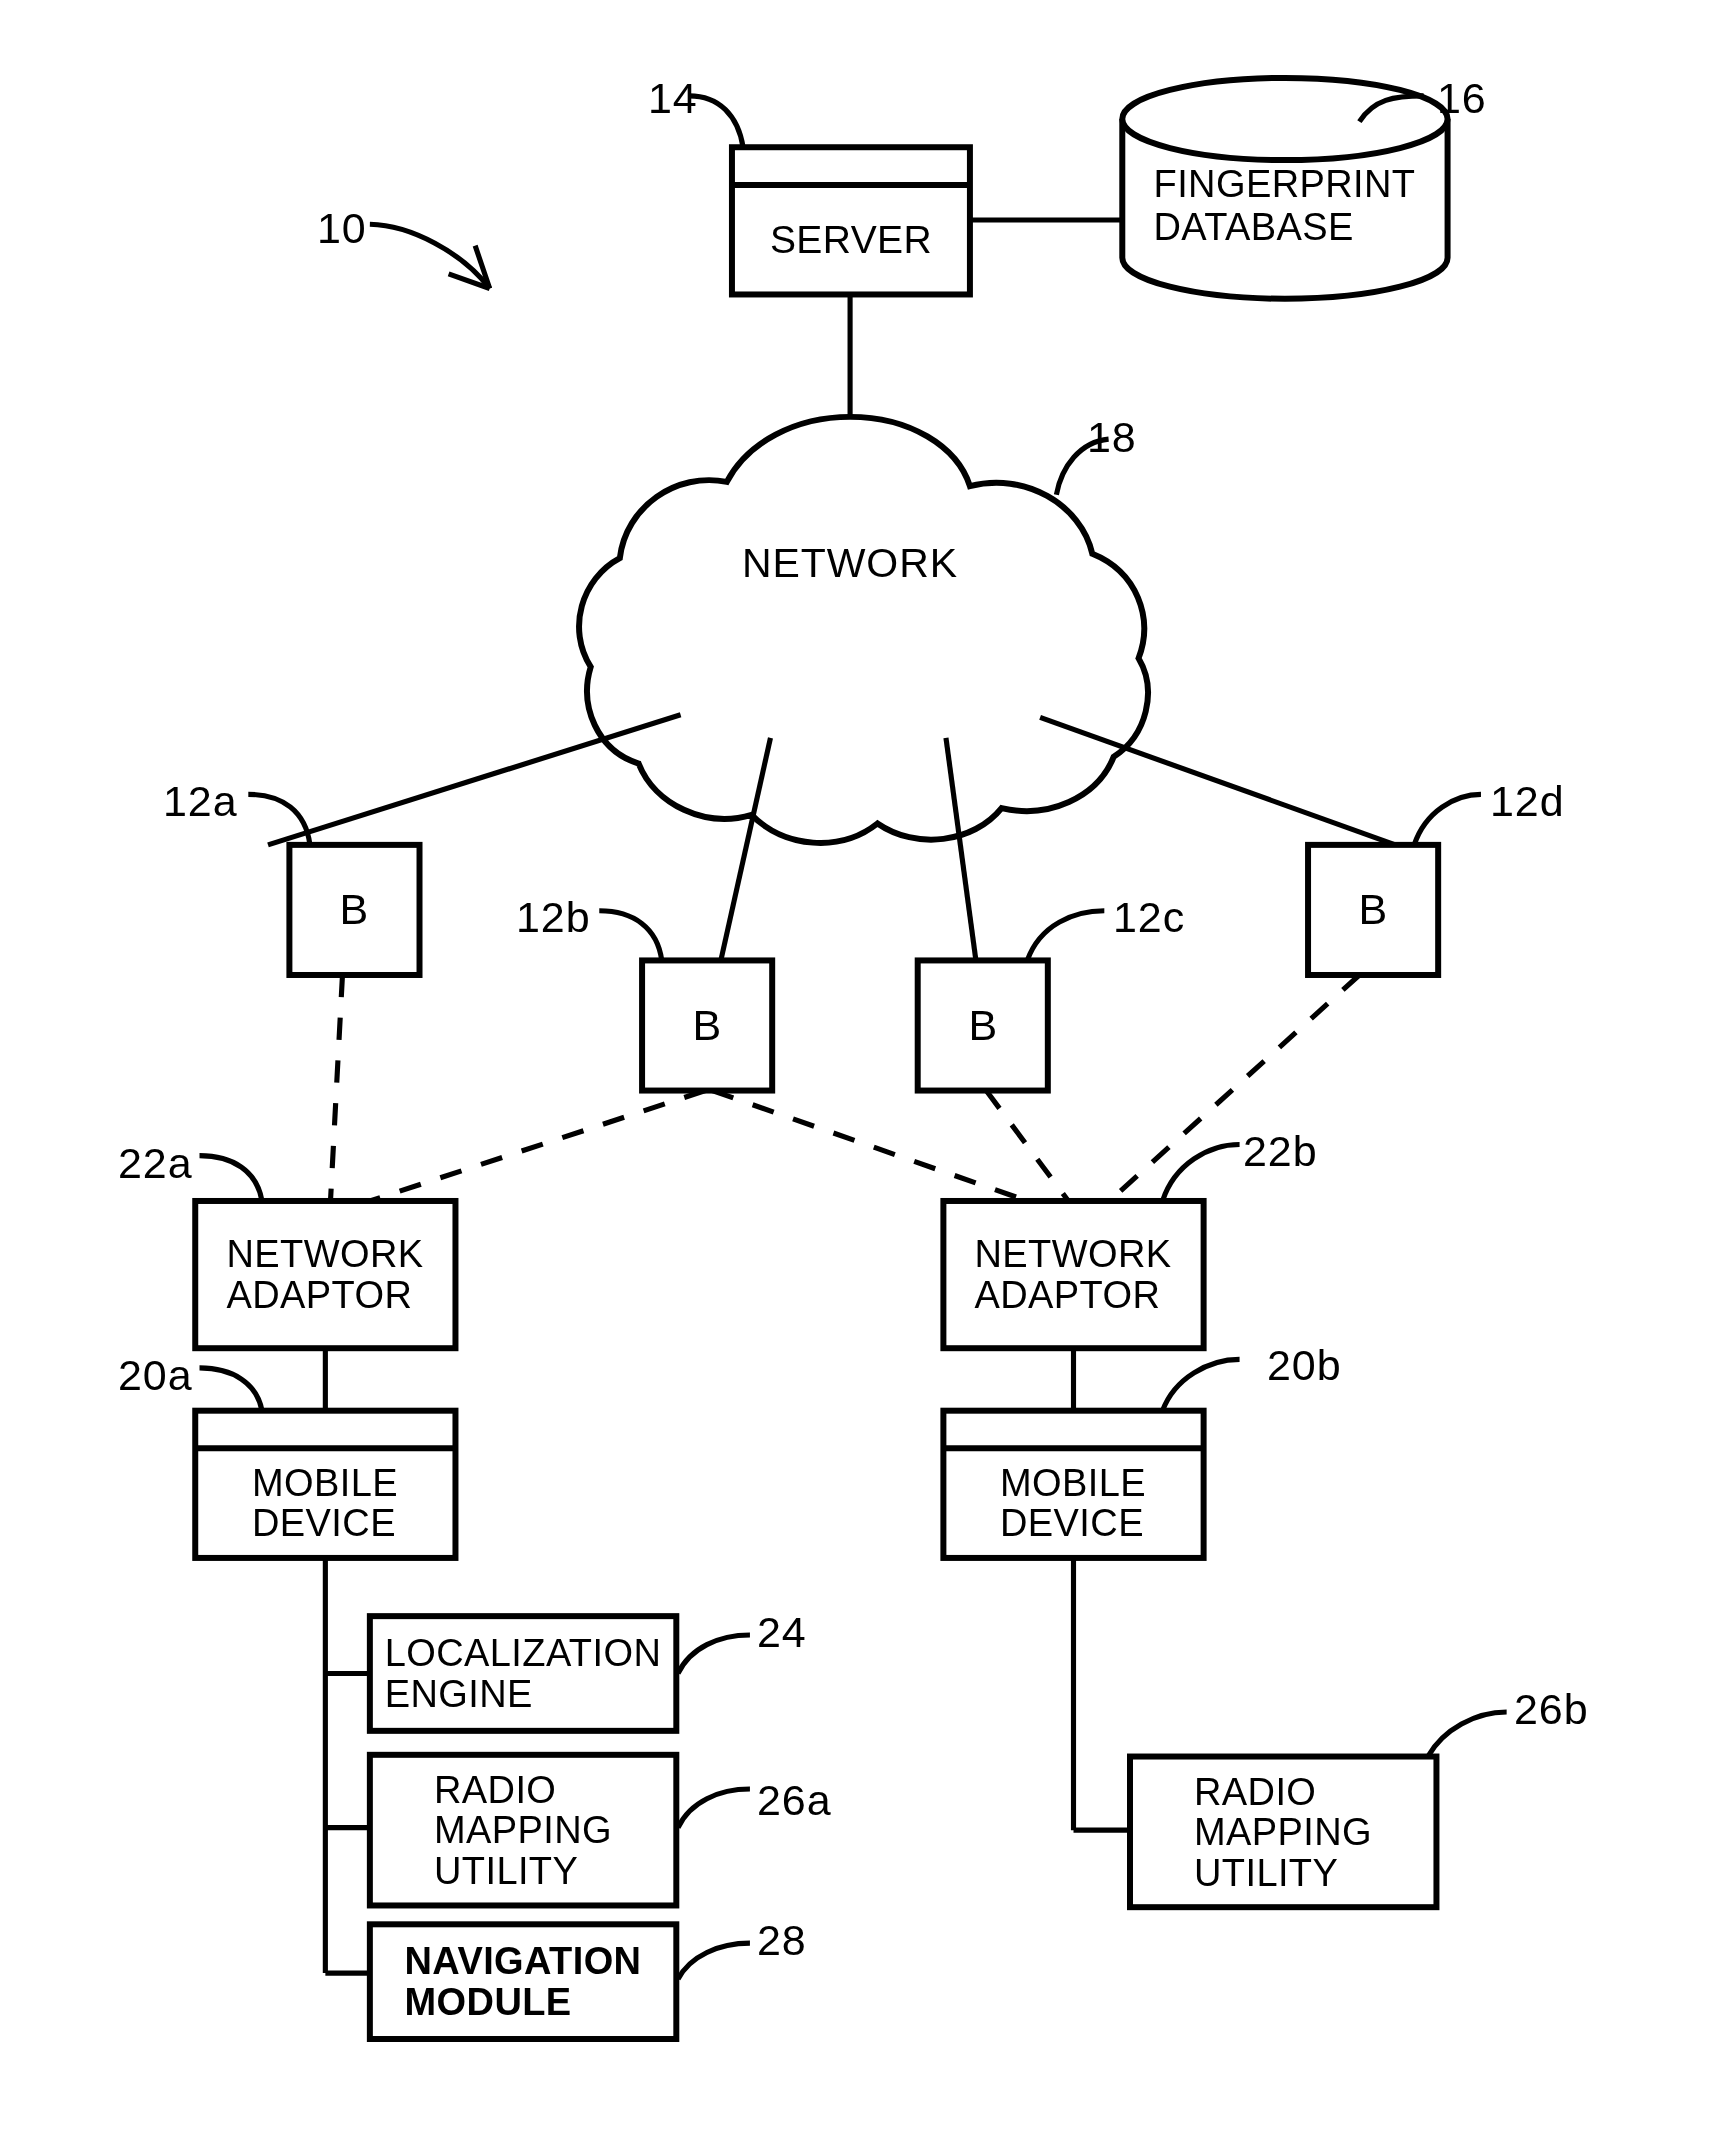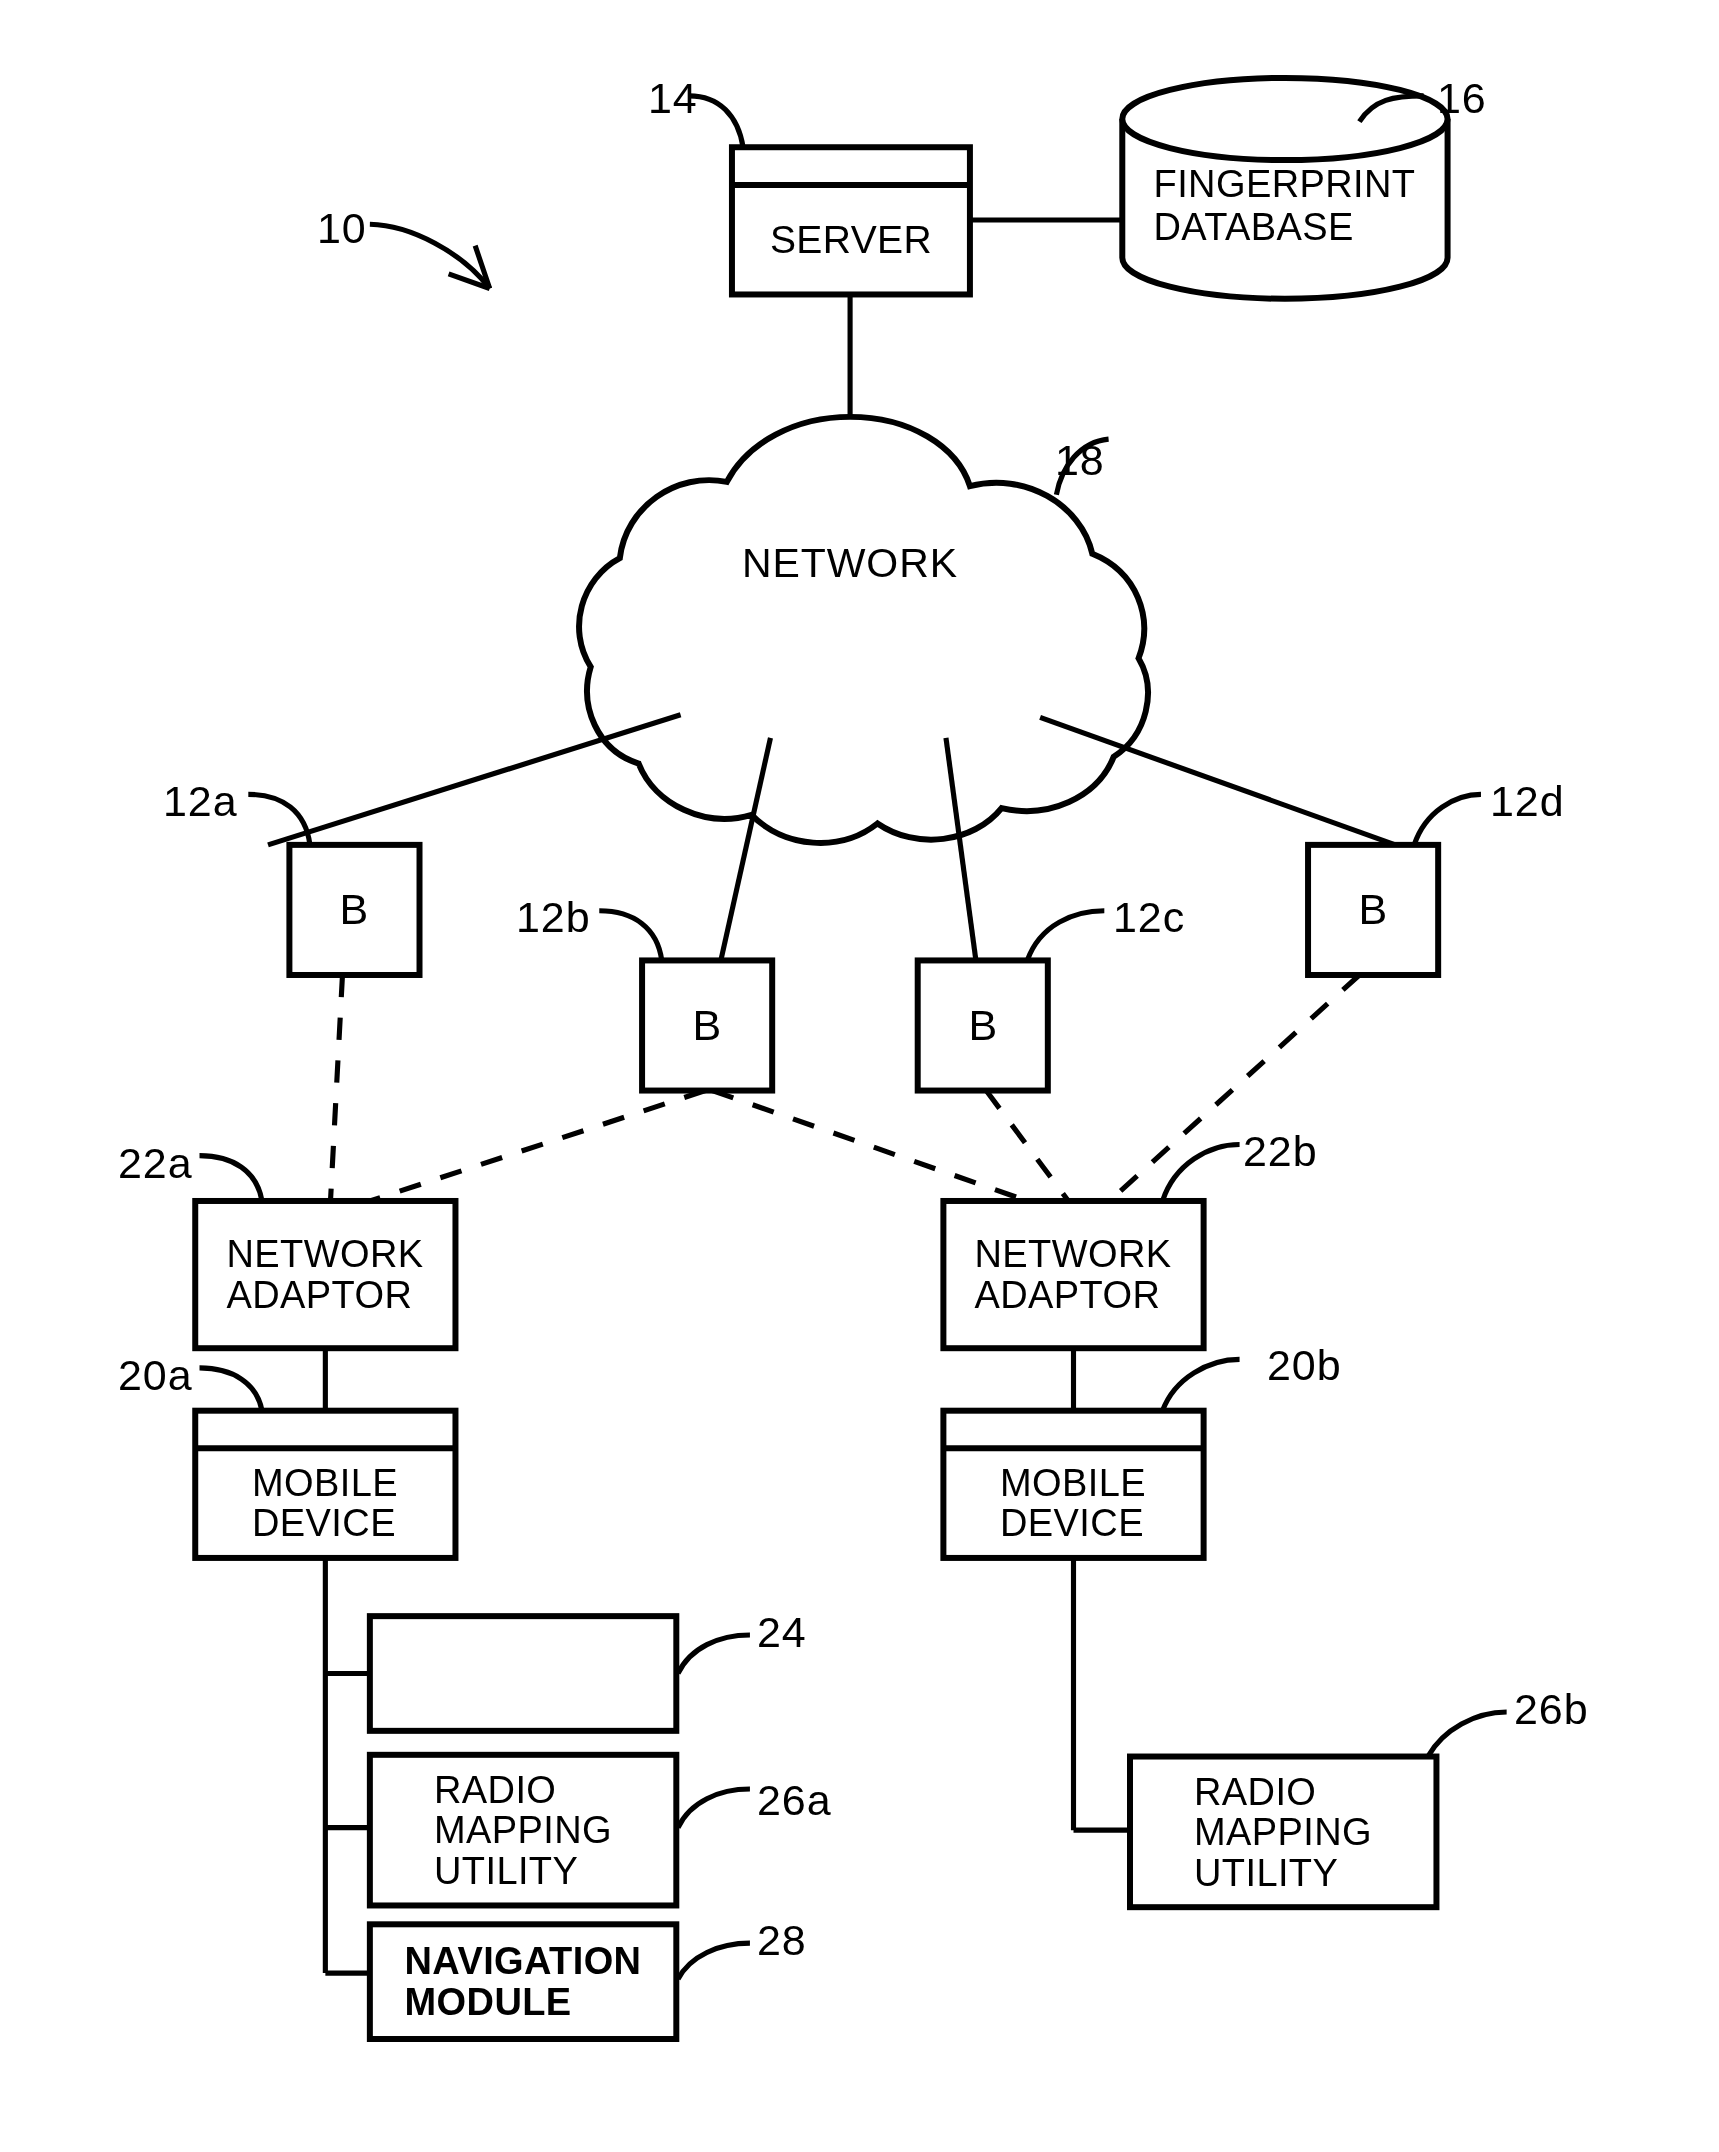--- a/index.html
+++ b/index.html
@@ -137,21 +137,21 @@
   <div class="reflabel" style="left:317px;top:204px;">10</div>
 
   <div class="node-text boxlabel-lg" style="left:732px;top:185px;width:238px;height:110px;">SERVER</div>
   <div class="reflabel" style="left:648px;top:74px;">14</div>
 
   <div class="node-text dblabel" style="left:1122px;top:154px;width:325px;height:103px;">FINGERPRINT
 DATABASE</div>
   <div class="reflabel" style="left:1437px;top:74px;">16</div>
 
   <div class="node-text cloudlabel" style="left:679px;top:538px;width:342px;height:51px;">NETWORK</div>
-  <div class="reflabel" style="left:1055px;top:413px;margin-top:23px;">18</div>
+  <div class="reflabel" style="left:1087px;top:413px;">18</div>
 
   <div class="node-text boxlabel-b" style="left:289px;top:845px;width:130px;height:130px;">B</div>
   <div class="reflabel" style="left:163px;top:777px;">12a</div>
 
   <div class="node-text boxlabel-b" style="left:642px;top:961px;width:130px;height:130px;">B</div>
   <div class="reflabel" style="left:516px;top:893px;">12b</div>
 
   <div class="node-text boxlabel-b" style="left:918px;top:961px;width:130px;height:130px;">B</div>
   <div class="reflabel" style="left:1113px;top:893px;">12c</div>
 
@@ -167,20 +167,22 @@
   <div class="reflabel" style="left:1243px;top:1127px;">22b</div>
 
   <div class="node-text boxlabel-md" style="left:195px;top:1448px;width:260px;height:110px;">MOBILE
 DEVICE</div>
   <div class="reflabel" style="left:118px;top:1351px;">20a</div>
 
   <div class="node-text boxlabel-md" style="left:943px;top:1448px;width:260px;height:110px;">MOBILE
 DEVICE</div>
   <div class="reflabel" style="left:1243px;top:1341px;margin-left:24px;">20b</div>
 
+  <div class="node-text boxlabel-md" style="left:370px;top:1616px;width:306px;height:115px;">LOCALIZATION
+ENGINE</div>
   <div class="reflabel" style="left:757px;top:1608px;">24</div>
 
   <div class="node-text boxlabel-md" style="left:370px;top:1755px;width:306px;height:151px;">RADIO
 MAPPING
 UTILITY</div>
   <div class="reflabel" style="left:757px;top:1762px;margin-top:14px;">26a</div>
 
   <div class="node-text boxlabel-md" style="left:370px;top:1924px;width:306px;height:115px;font-weight:bold;">NAVIGATION
 MODULE</div>
   <div class="reflabel" style="left:757px;top:1916px;">28</div>

